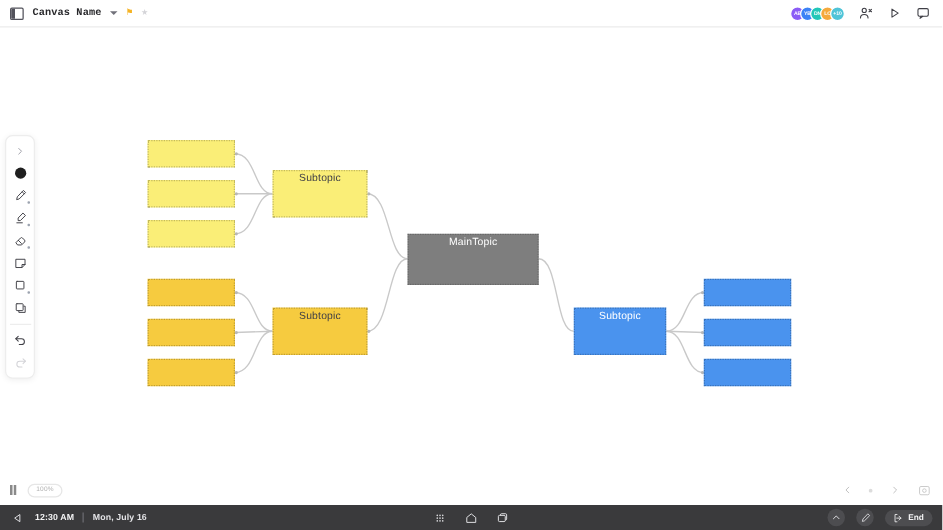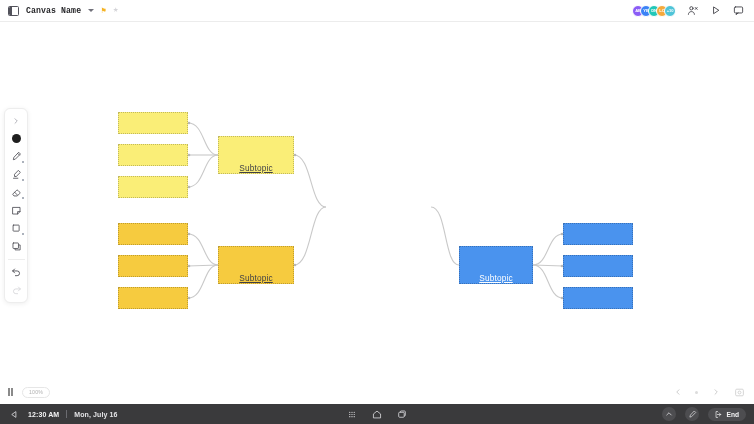--- a/index.html
+++ b/index.html
@@ -52,24 +52,23 @@
     content:""; position:absolute; right:2.5px; bottom:2.5px;
     width:1.6px; height:1.6px; border-radius:50%; background:#9ca3af;
   }
   .tool-dot { width:9px; height:9px; border-radius:50%; background:#1f1f1f; }
   .tool-sep { width:17px; height:1px; background:#ededed; margin:3px 0 2px; }
 
   
   #canvas { position:absolute; left:0; top:22px; width:754px; height:358px; background:#fff; overflow:hidden; }
   #links { position:absolute; left:0; top:0; width:754px; height:358px; }
   .node {
-    position:absolute; display:flex; align-items:flex-end; justify-content:center;
+    position:absolute; display:flex; align-items:flex-start; justify-content:center;
     font-size:8.3px; color:#3f3f46; letter-spacing:.15px;
     border:1px dotted rgba(0,0,0,.22);
-    text-decoration:underline;
   }
   .node.main { color:#ffffff; border-color:rgba(0,0,0,.18); }
   .node.blue { color:#ffffff; }
 
   
   #statusbar { position:absolute; left:0; top:380px; width:754px; height:24px; background:#fff; }
   .sb-left { position:absolute; left:8px; top:0; height:24px; display:flex; align-items:center; gap:9px; }
   .pause-ic { display:flex; gap:1.8px; }
   .pause-ic i { display:block; width:1.6px; height:8px; background:#8a8a8a; }
   .zoom-pill {
@@ -225,20 +224,23 @@
     <div class="node" style="left:218px;top:114px;width:76px;height:38px;background:#FAEE77">
         <span>Subtopic</span>
       </div>
     <div class="node" style="left:218px;top:224px;width:76px;height:38px;background:#F6CB3F">
         <span>Subtopic</span>
       </div>
     <div class="node blue" style="left:459px;top:224px;width:74px;height:38px;background:#4A93EE">
         <span>Subtopic</span>
       </div>
 
+    <div class="node main" style="left:326px;top:165px;width:105px;height:41px;background:#7E7E7E">
+        <span>MainTopic</span>
+      </div>
   </div>
 
   <div id="toolbar">
     <div class="tool">
       <svg width="8" height="8" viewBox="0 0 16 16" fill="none" stroke="#a1a1aa" stroke-width="1.6" stroke-linecap="round" stroke-linejoin="round">
           <path d="M6 3.5L10.5 8 6 12.5"></path>
         </svg>
     </div>
 
     <div class="tool">

